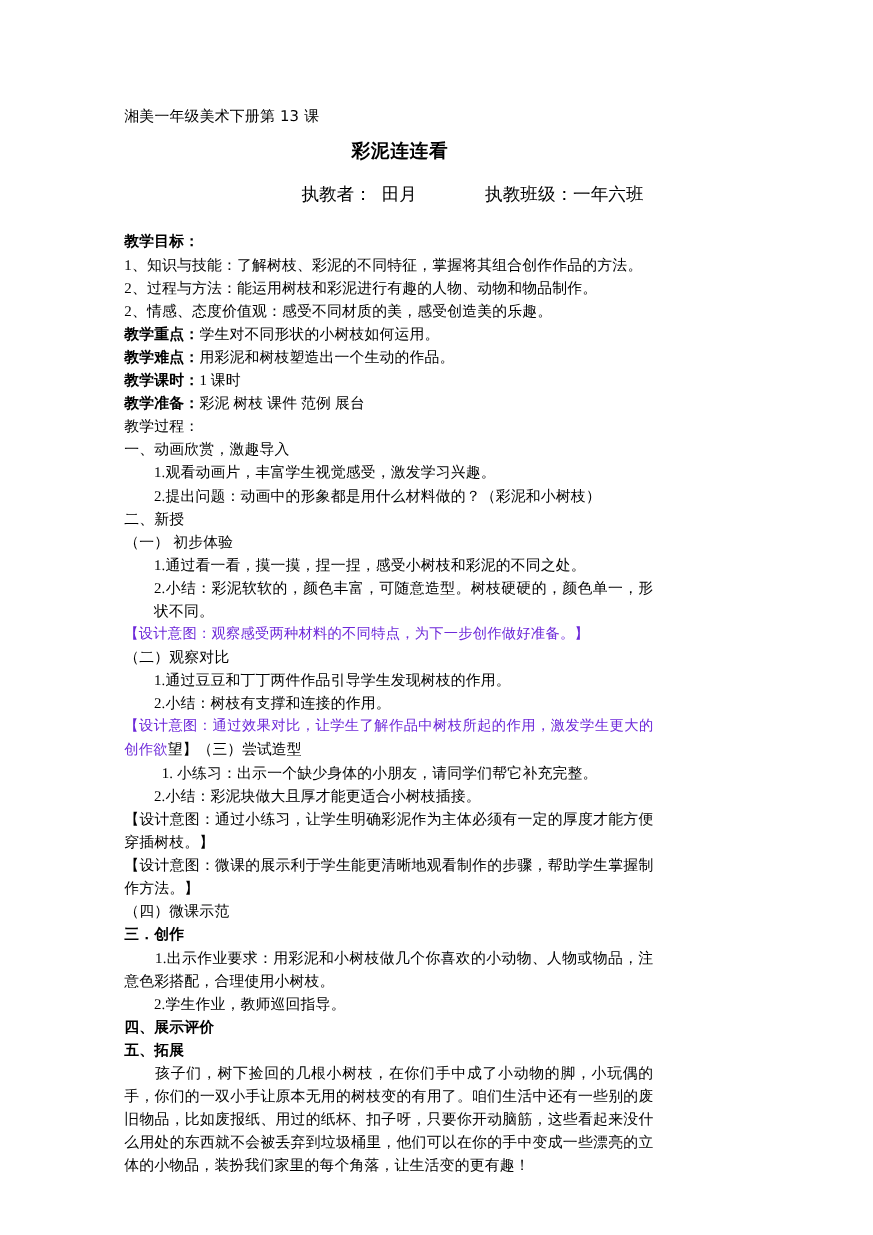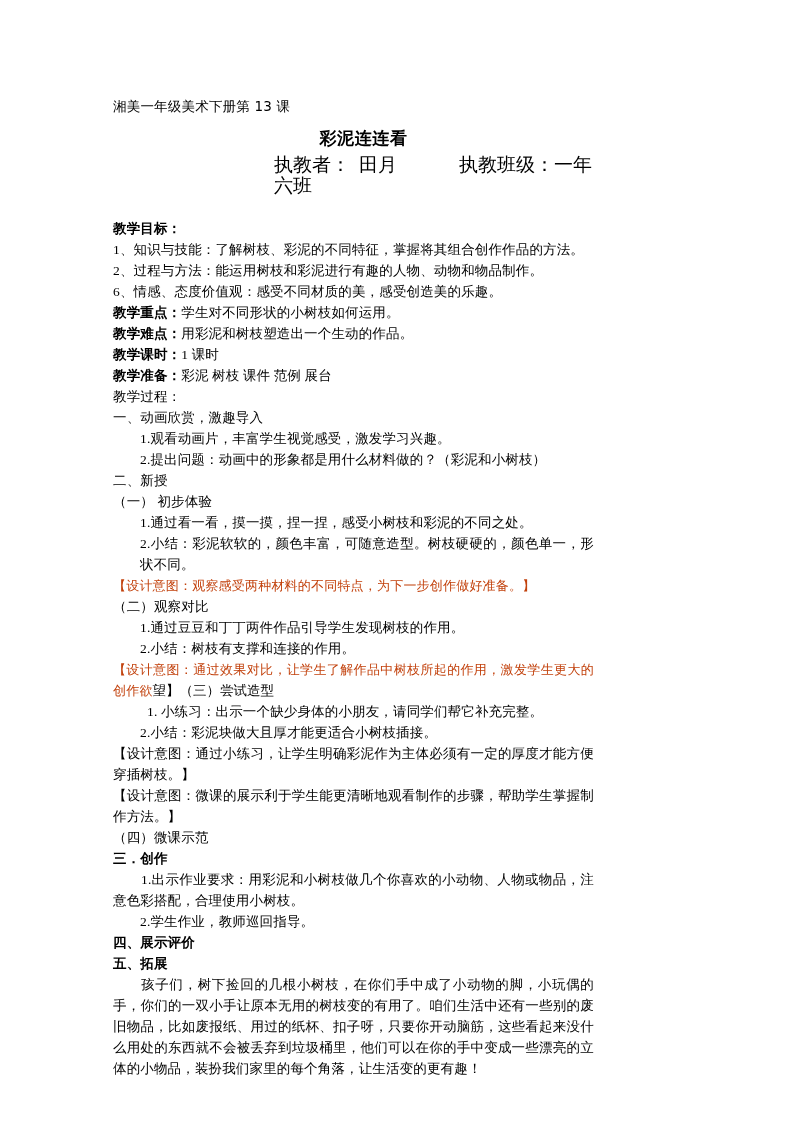--- a/index.html
+++ b/index.html
@@ -35,23 +35,23 @@
   .doc-title {
     text-align: center;
     font-size: 17px;
     font-weight: bold;
     line-height: 24px;
     letter-spacing: 0.6px;
     margin: 0 0 0 0;
     padding-left: 20px;
   }
   .byline {
-    font-size: 19px;
+    font-size: 16px;
     line-height: 21px;
-    margin: 4px 0 22px 0;
+    margin: 16px 0 22px 0;
     padding-left: 161px;
   }
   .byline .gap-sm { display: inline-block; width: 9px; }
   .byline .gap-lg { display: inline-block; width: 62px; }
 
   
   .blk {
     font-size: 13.5px;
     line-height: 21px;
     letter-spacing: 0.15px;
@@ -70,40 +70,40 @@
     font-size: 13.5px;
     line-height: 21px;
     margin: 0;
     text-align: justify;
     text-justify: inter-ideograph;
   }
 
   
   .note-gray {
     font-family: "DejaVu Serif", "Liberation Serif", serif;
-    color: #c2410c;
+    color: #6d28d9;
     font-size: 13px;
     letter-spacing: 0.2px;
   }
 </style>
 </head>
 <body>
 
 <div class="page">
 
   <p class="course-line">湘美一年级美术下册第 13 课</p>
 
   <h1 class="doc-title">彩泥连连看</h1>
 
   <p class="byline"><span>执教者：</span><span class="gap-sm"></span><span>田月</span><span class="gap-lg"></span><span>执教班级：</span><span>一年六班</span></p>
 
   <p class="blk b">教学目标：</p>
   <p class="blk">1、知识与技能：了解树枝、彩泥的不同特征，掌握将其组合创作作品的方法。</p>
   <p class="blk">2、过程与方法：能运用树枝和彩泥进行有趣的人物、动物和物品制作。</p>
-  <p class="blk">6、情感、态度价值观：感受不同材质的美，感受创造美的乐趣。</p>
+  <p class="blk">2、情感、态度价值观：感受不同材质的美，感受创造美的乐趣。</p>
 
   <p class="blk"><span class="b">教学重点：</span><span>学生对不同形状的小树枝如何运用。</span></p>
   <p class="blk"><span class="b">教学难点：</span><span>用彩泥和树枝塑造出一个生动的作品。</span></p>
   <p class="blk"><span class="b">教学课时：</span><span>1 课时</span></p>
   <p class="blk"><span class="b">教学准备：</span><span>彩泥 树枝 课件 范例 展台</span></p>
   <p class="blk">教学过程：</p>
 
   <p class="blk">一、动画欣赏，激趣导入</p>
   <p class="blk ind1">1.观看动画片，丰富学生视觉感受，激发学习兴趣。</p>
   <p class="blk ind1">2.提出问题：动画中的形象都是用什么材料做的？（彩泥和小树枝）</p>

